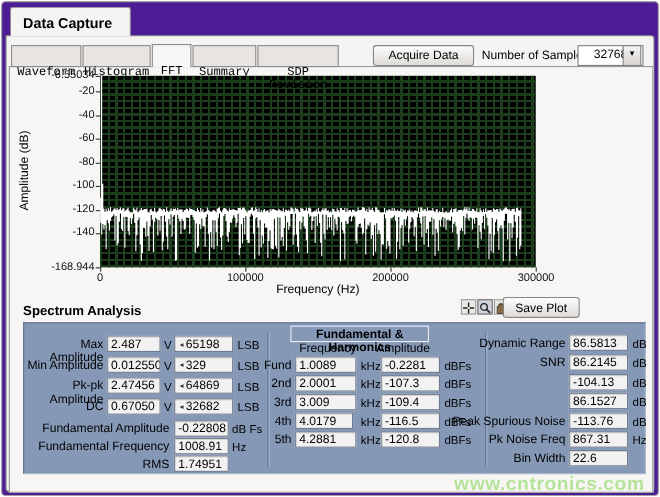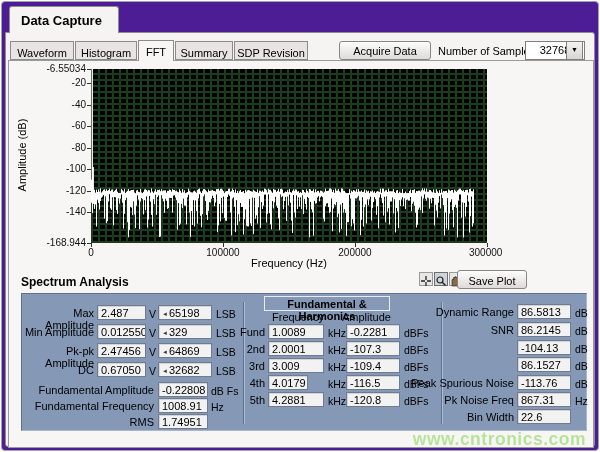--- a/index.html
+++ b/index.html
@@ -8,22 +8,22 @@
   .window { position:relative; width:598px; height:450px; margin:1px;
     border:1px solid #a2a2a2; border-radius:4px; background:#4c1d95; }
   .page-tab { position:absolute; left:7px; top:4px; width:110px; height:27px;
     background:#f5f4f2; border:1px solid #8c8c8c; border-bottom:none;
     border-radius:3px 3px 0 0; z-index:3; font-size:13px; font-weight:bold;
     padding:6px 0 0 11px; }
   .page { position:absolute; left:3px; top:30px; right:3px; bottom:3px;
     border:1px solid #8c8c8c; border-radius:0 3px 3px 3px; background:#f5f4f2; }
   
   .subtab { position:absolute; top:8px; height:19px; background:#e7e4e1;
-    border:1px solid #8c8c8c; font-size:11px; text-align:center; padding-top:5px;
-    z-index:1; cursor:default; }
+    border:1px solid #8c8c8c; font-size:11px; text-align:center; padding-top:18px;
+    z-index:1; cursor:default;font-family:Liberation Mono, monospace; }
   .subtab.active { background:#f7f6f4; height:21px; top:7px; z-index:4;
     border-bottom:none; font-weight:normal; }
   .btn { position:absolute; background:linear-gradient(#fdfdfd,#dedbd8);
     border:1px solid #868686; border-radius:3px; font-size:11px;
     text-align:center; cursor:default; }
   .nos-label { position:absolute; font-size:11px; }
   .dd-field { position:absolute; background:#ffffff; border:1px solid #7f7f7f;
     font-size:11px; text-align:center; padding-top:2px; }
   .dd-btn { position:absolute; background:linear-gradient(#f4f3f2,#d8d5d2);
     border:1px solid #7f7f7f; font-size:7px; text-align:center; padding-top:4px; }
@@ -116,21 +116,21 @@
           <div class="tick-label" style="left: 0px; top: 144.987px; width: 77px; text-align: right;">-140</div>
           <div class="tick-mark" style="left: 78px; top: 150.987px; width: 4px; height: 1px;"></div>
           <div class="tick-label" style="left: 0px; top: 176px; width: 77px; text-align: right;">-168.944</div>
           <div class="tick-mark" style="left: 78px; top: 182px; width: 4px; height: 1px;"></div>
           <div class="tick-label" style="left: 52px; top: 186px; width: 60px; text-align: center;">0</div>
           <div class="tick-mark" style="left: 82px; top: 182px; width: 1px; height: 4px;"></div>
           <div class="tick-label" style="left: 184px; top: 186px; width: 60px; text-align: center;">100000</div>
           <div class="tick-mark" style="left: 214px; top: 182px; width: 1px; height: 4px;"></div>
           <div class="tick-label" style="left: 316px; top: 186px; width: 60px; text-align: center;">200000</div>
           <div class="tick-mark" style="left: 346px; top: 182px; width: 1px; height: 4px;"></div>
-          <div class="tick-label" style="left: 460px; top: 186px; width: 60px; text-align: left;">300000</div>
+          <div class="tick-label" style="left: 435px; top: 186px; width: 60px; text-align: right;">300000</div>
           <div class="tick-mark" style="left: 478px; top: 182px; width: 1px; height: 4px;"></div>
         </div>
       <div class="xtitle">Frequency (Hz)</div>
 
       <div class="sa-head">Spectrum Analysis</div>
 
       <div class="tools">
         <div class="tool">
           <svg width="12" height="12" viewBox="0 0 12 12">
             <path d="M6 1v4M6 7v4M1 6h4M7 6h4" stroke="#222" stroke-width="1.3" fill="none"></path>
@@ -205,21 +205,21 @@
         <div class="field num" style="left:324px;top:47px;width:54px">-107.3</div>
         <span class="unit" style="left:382px;top:50px">dBFs</span>
 
         <span class="lab" style="left:213px;top:66px;width:30px">3rd</span>
         <div class="field num" style="left:246px;top:64px;width:56px">3.009</div>
         <span class="unit" style="left:306px;top:67px">kHz</span>
         <div class="field num" style="left:324px;top:64px;width:54px">-109.4</div>
         <span class="unit" style="left:382px;top:67px">dBFs</span>
 
         <span class="lab" style="left:213px;top:83px;width:30px">4th</span>
-        <div class="field num" style="left:246px;top:81px;width:40px">4.0179</div>
+        <div class="field num" style="left:246px;top:81px;width:53px">4.0179</div>
         <span class="unit" style="left:306px;top:84px">kHz</span>
         <div class="field num" style="left:324px;top:81px;width:54px">-116.5</div>
         <span class="unit" style="left:382px;top:84px">dBFs</span>
 
         <span class="lab" style="left:213px;top:100px;width:30px">5th</span>
         <div class="field num" style="left:246px;top:98px;width:56px">4.2881</div>
         <span class="unit" style="left:306px;top:101px">kHz</span>
         <div class="field num" style="left:324px;top:98px;width:54px">-120.8</div>
         <span class="unit" style="left:382px;top:101px">dBFs</span>
 

